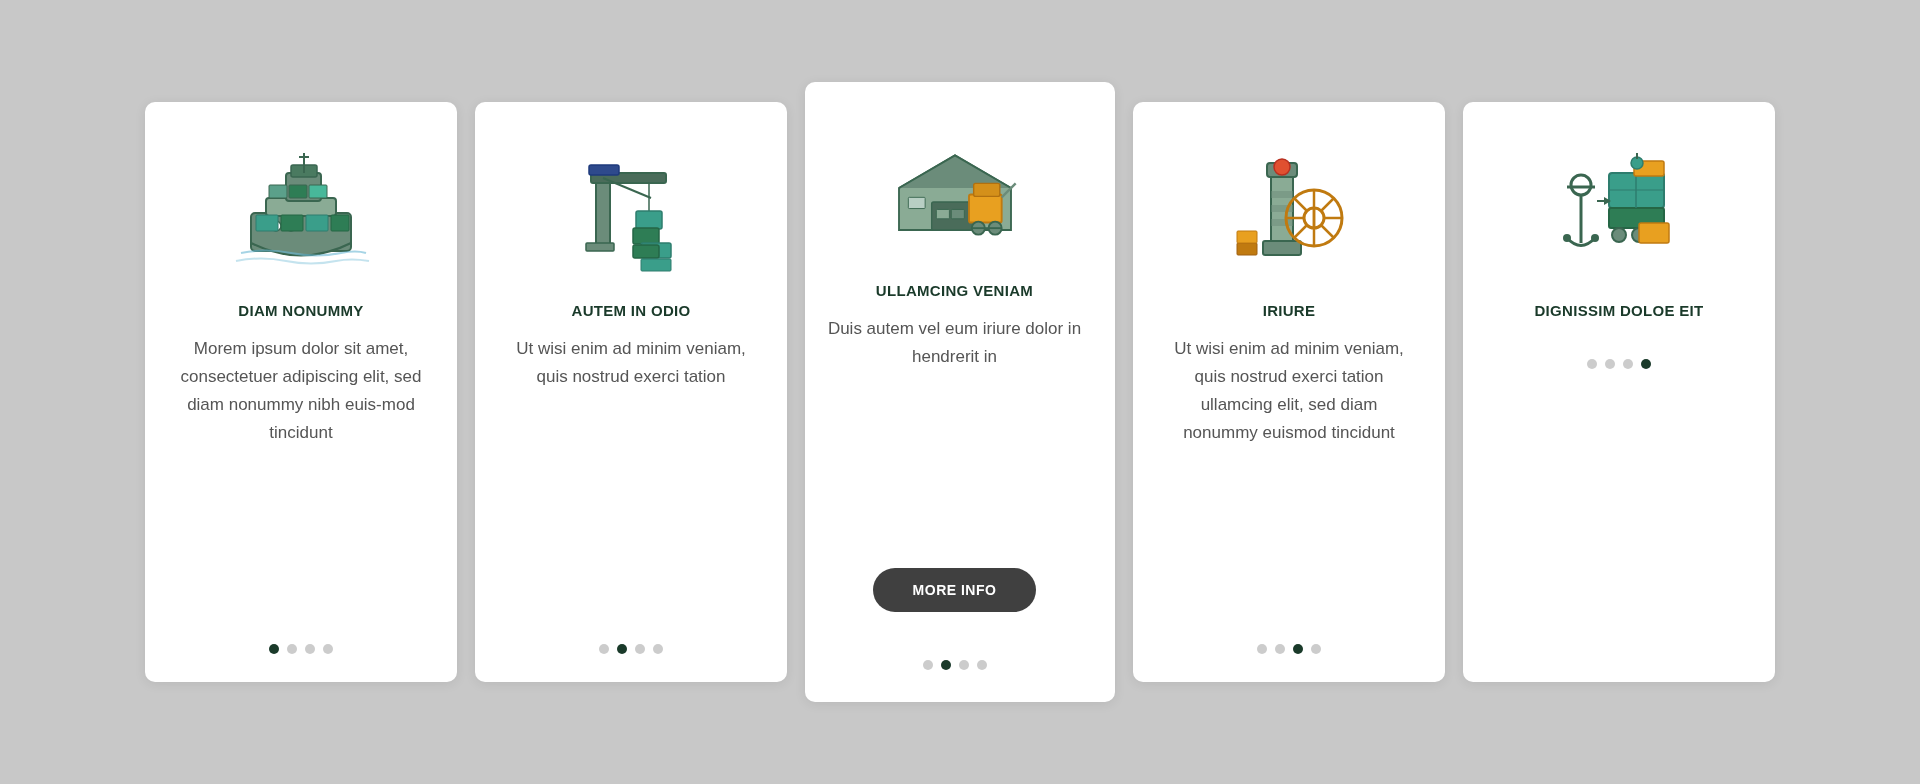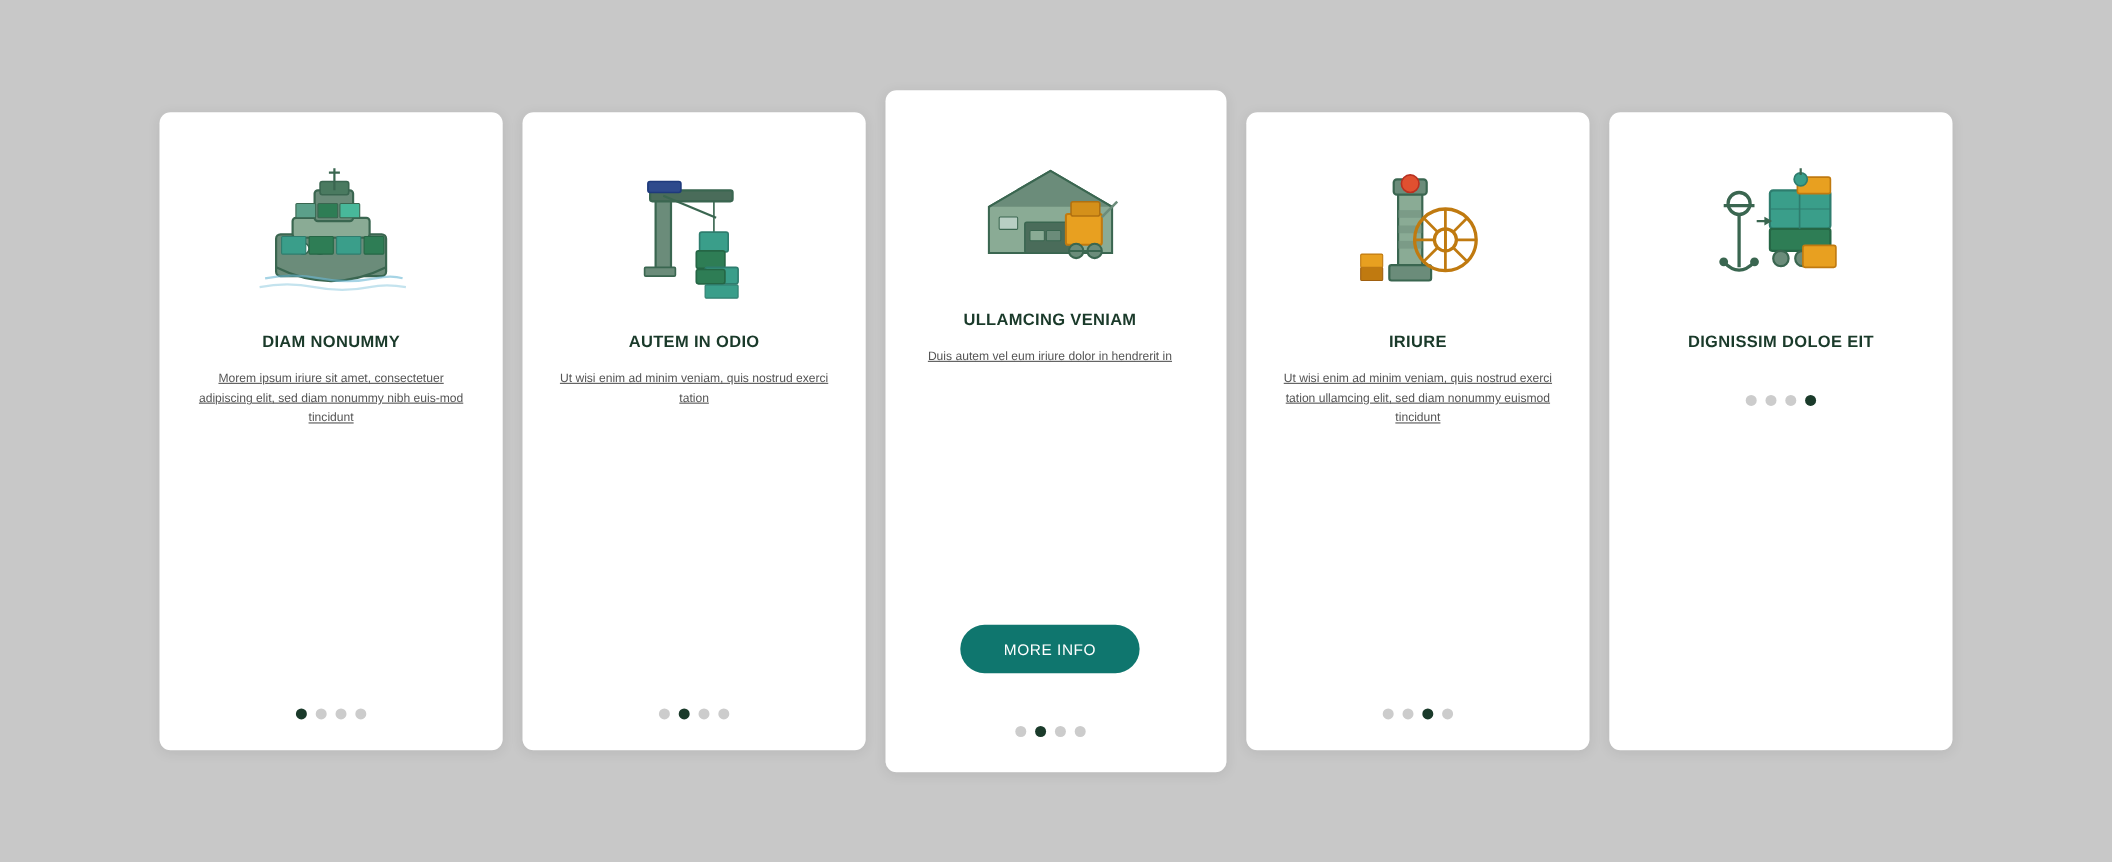--- a/index.html
+++ b/index.html
@@ -53,35 +53,34 @@
     .card-title {
       font-weight: 700;
       font-size: 15px;
       color: #1a3a2a;
       text-align: center;
       margin-bottom: 16px;
       letter-spacing: 0.3px;
       text-transform: uppercase;
     }
     .card-text {
-      font-size: 11px;
+      font-size: 17px;
       color: #555;
       text-align: center;
       line-height: 1.65;
       flex: 1;
-      text-decoration: underline;
     }
     .more-info-btn {
-      background: #0f766e;
+      background: #404040;
       color: #fff;
       border: none;
       border-radius: 30px;
       padding: 14px 40px;
       font-size: 14px;
-      font-weight: 400;
+      font-weight: 700;
       letter-spacing: 0.5px;
       cursor: pointer;
       margin: 20px 0 24px 0;
       text-transform: uppercase;
     }
     .dots {
       display: flex;
       gap: 8px;
       margin-top: 24px;
       align-items: center;
@@ -131,21 +130,21 @@
         <path d="M10 110 Q35 105 60 110 Q85 115 110 110 Q125 107 135 110" stroke="#6bb8d4" stroke-width="2" fill="none" opacity="0.6"></path>
         <path d="M5 118 Q30 113 55 118 Q80 123 105 118 Q120 115 138 118" stroke="#6bb8d4" stroke-width="2" fill="none" opacity="0.4"></path>
 
         <rect x="25" y="72" width="22" height="16" rx="1" fill="#3a9e8a" stroke="#2e7d6e" stroke-width="1"></rect>
         <rect x="50" y="72" width="22" height="16" rx="1" fill="#2e7d55" stroke="#256645" stroke-width="1"></rect>
         <rect x="75" y="72" width="22" height="16" rx="1" fill="#3a9e8a" stroke="#2e7d6e" stroke-width="1"></rect>
         <rect x="100" y="72" width="18" height="16" rx="1" fill="#2e7d55" stroke="#256645" stroke-width="1"></rect>
       </svg>
     </div>
     <div class="card-title">DIAM NONUMMY</div>
-    <div class="card-text">Morem ipsum iriure sit amet, consectetuer adipiscing elit, sed diam nonummy nibh euis-mod tincidunt</div>
+    <div class="card-text">Morem ipsum dolor sit amet, consectetuer adipiscing elit, sed diam nonummy nibh euis-mod tincidunt</div>
     <div class="dots">
       <div class="dot active"></div>
       <div class="dot"></div>
       <div class="dot"></div>
       <div class="dot"></div>
     </div>
   </div>
 
   <div class="card">
     <div class="card-icon">

